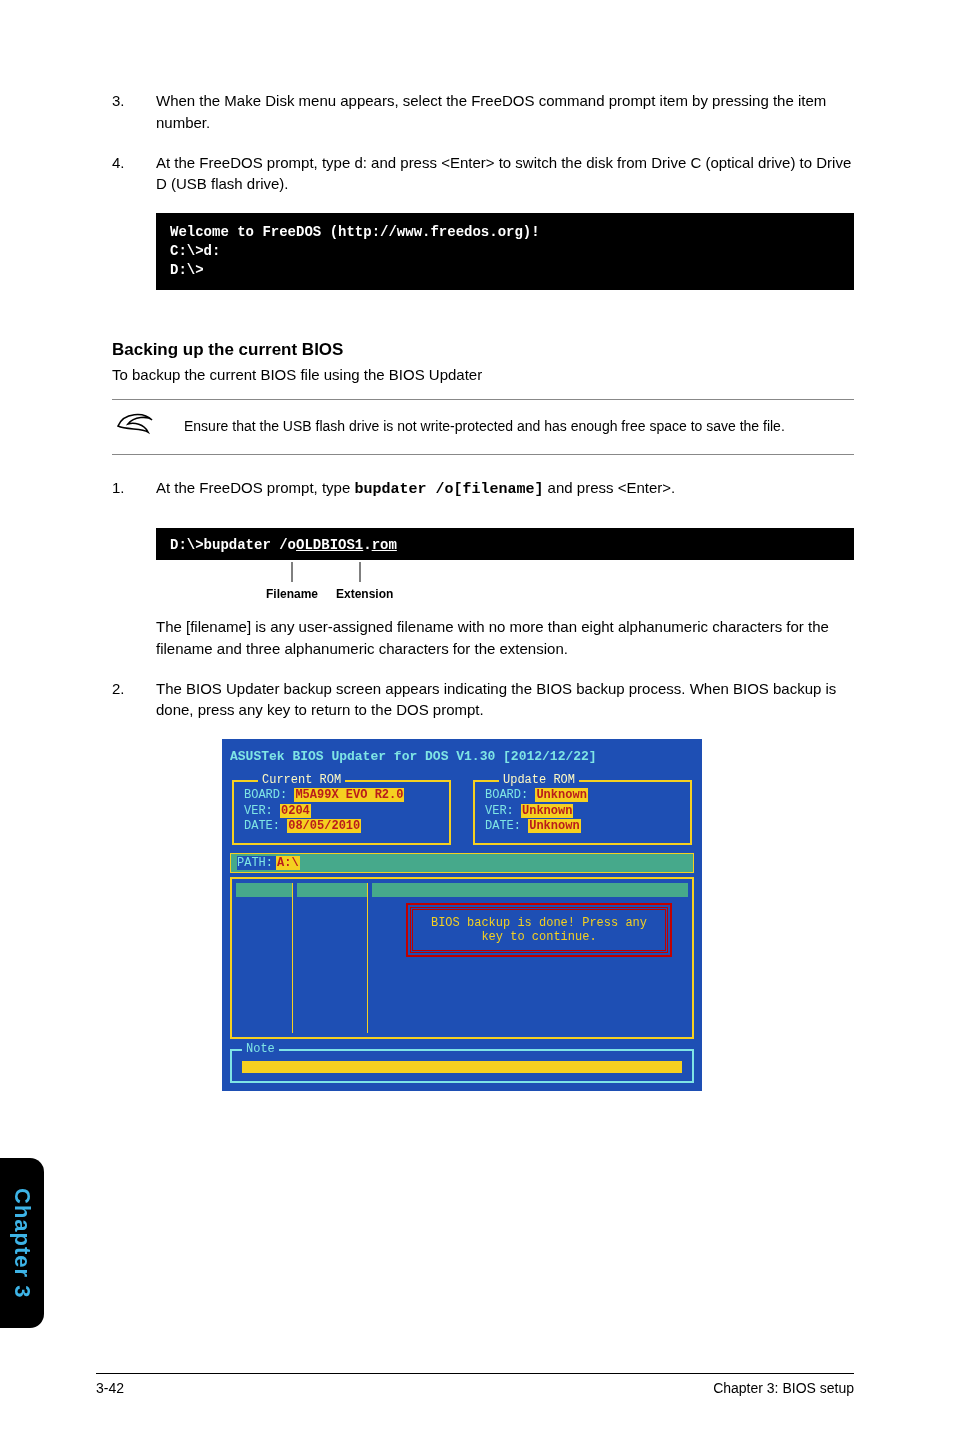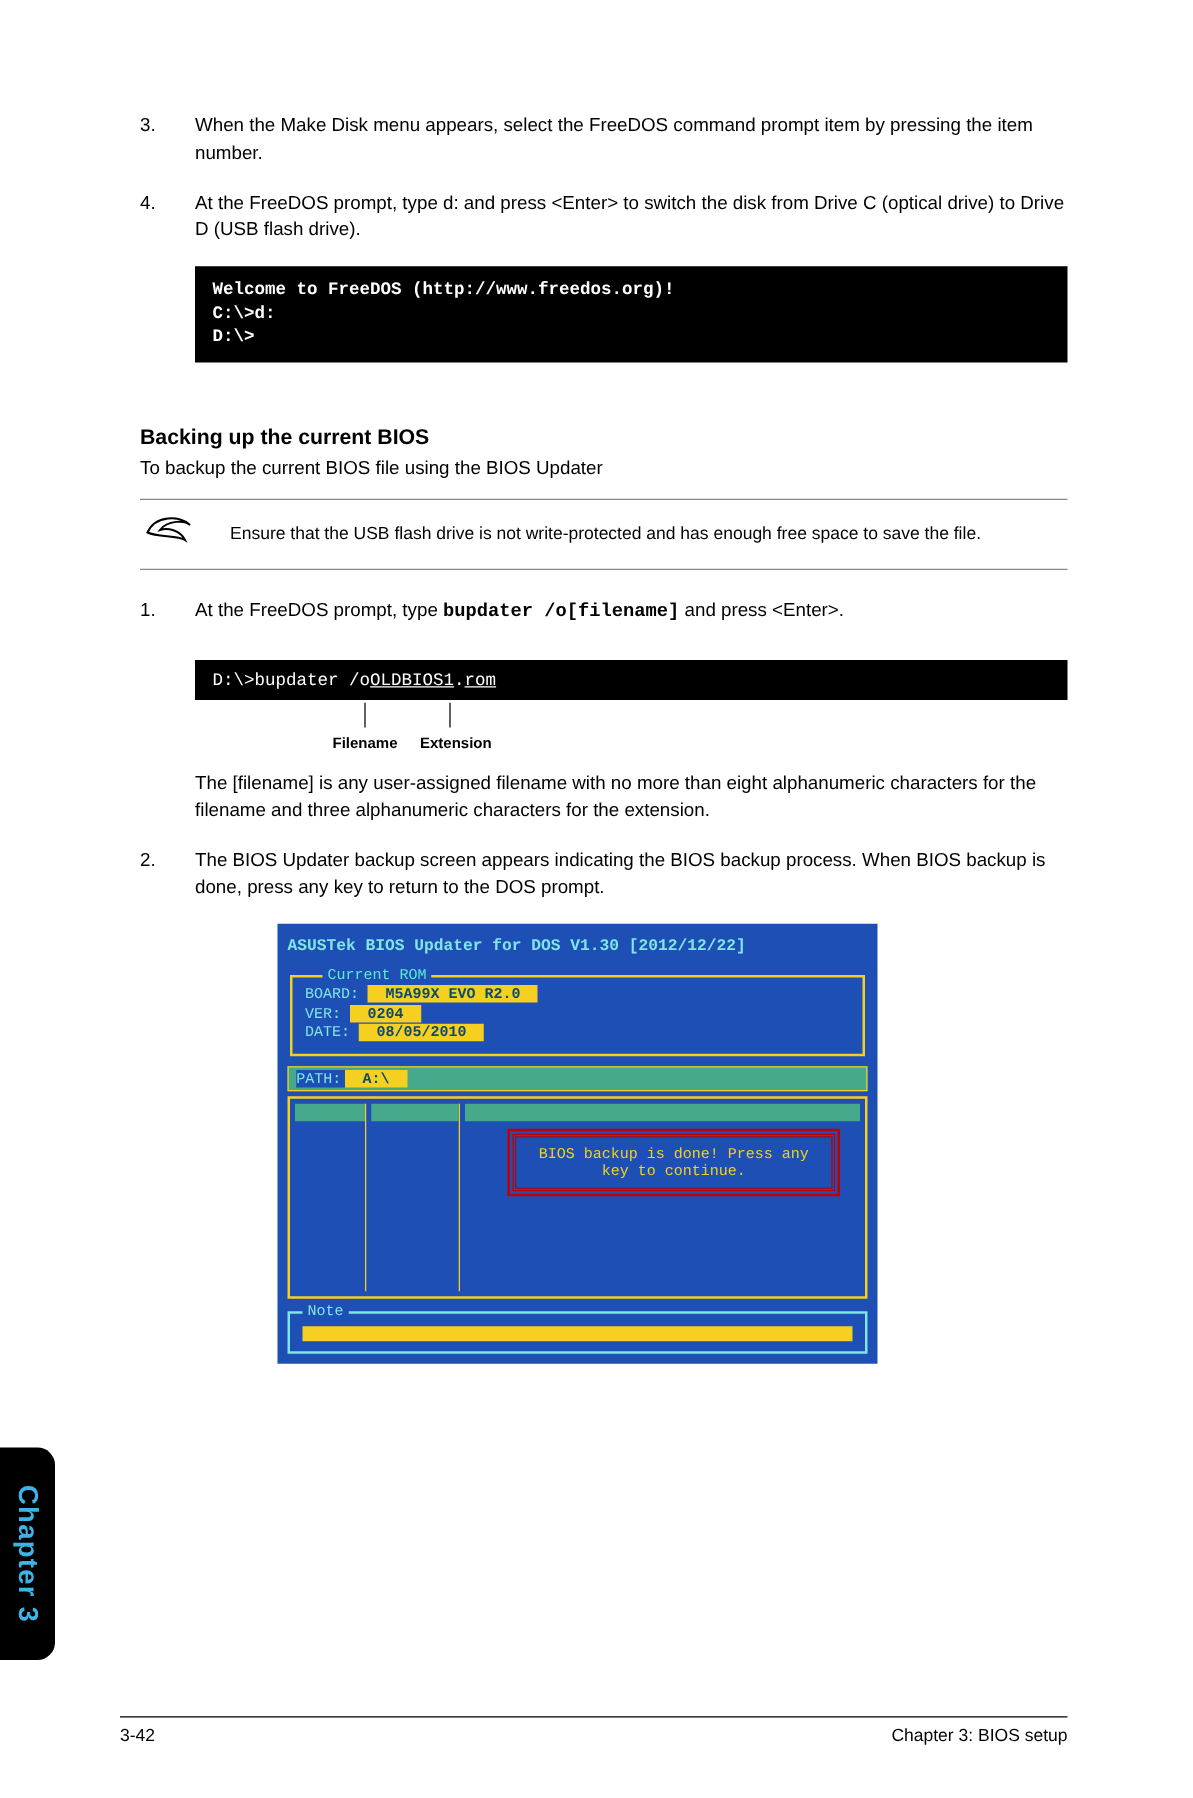--- a/index.html
+++ b/index.html
@@ -40,21 +40,21 @@
     padding: 10px 14px;
     margin: 14px 0 50px 44px;
     line-height: 1.35;
     white-space: pre;
   }
   .terminal2 {
     background: #000;
     color: #fff;
     font-family: "Courier New", monospace;
     font-size: 14px;
-    font-weight: normal;
+    font-weight: bold;
     padding: 8px 14px 4px 14px;
     margin: 28px 0 0 44px;
     line-height: 1.4;
   }
   .terminal2 .u { text-decoration: underline; }
   .labels {
     margin: 0 0 12px 44px;
     padding-top:2px;
   }
   .labels svg { display:block; }
@@ -122,24 +122,24 @@
     padding: 6px 10px 8px 10px;
     flex: 1;
     margin-top: 6px;
   }
   .bios-fs .legend {
     position: absolute;
     top: -9px;
     left: 24px;
     background: #1e4fb4;
     padding: 0 4px;
-    color: #5eead4;
+    color: #fef9c3;
   }
   .bios-fs .line { color:#7fe5e5; line-height:1.3; }
-  .hl-yellow { background:#f5d020; color:#0c4a6e; font-weight:bold; padding:0 14px;}
+  .hl-yellow { background:#f5d020; color:#b91c1c; font-weight:bold; padding:0 1px;}
   .pathrow {
     margin-top: 8px;
     padding: 2px 6px;
     background: #46a98b;
     border: 1px solid #f5d020;
     display:flex;
     align-items:center;
   }
   .pathrow .lbl { color:#7fe5e5; background:#1e4fb4; padding:0 3px 0 0;}
   .file-area {
@@ -287,20 +287,26 @@
 
   <div class="bios-box">
     <div class="bios-title">ASUSTek BIOS Updater for DOS V1.30 [2012/12/22]</div>
 
     <div class="bios-fieldrow">
       <div class="bios-fs">
         <div class="legend">Current ROM</div>
         <div class="line"><span>BOARD:</span> <span class="hl-yellow">M5A99X EVO R2.0</span></div>
         <div class="line"><span>VER:</span> <span class="hl-yellow">0204</span></div>
         <div class="line"><span>DATE:</span> <span class="hl-yellow">08/05/2010</span></div>
+      </div>
+      <div class="bios-fs">
+        <div class="legend">Update ROM</div>
+        <div class="line"><span>BOARD:</span> <span class="hl-yellow">Unknown</span></div>
+        <div class="line"><span>VER:</span> <span class="hl-yellow">Unknown</span></div>
+        <div class="line"><span>DATE:</span> <span class="hl-yellow">Unknown</span></div>
       </div>
     </div>
 
     <div class="pathrow">
       <span class="lbl">PATH:</span>
       <span class="hl-yellow">A:\</span>
     </div>
 
     <div class="file-area">
       <div class="file-col">

